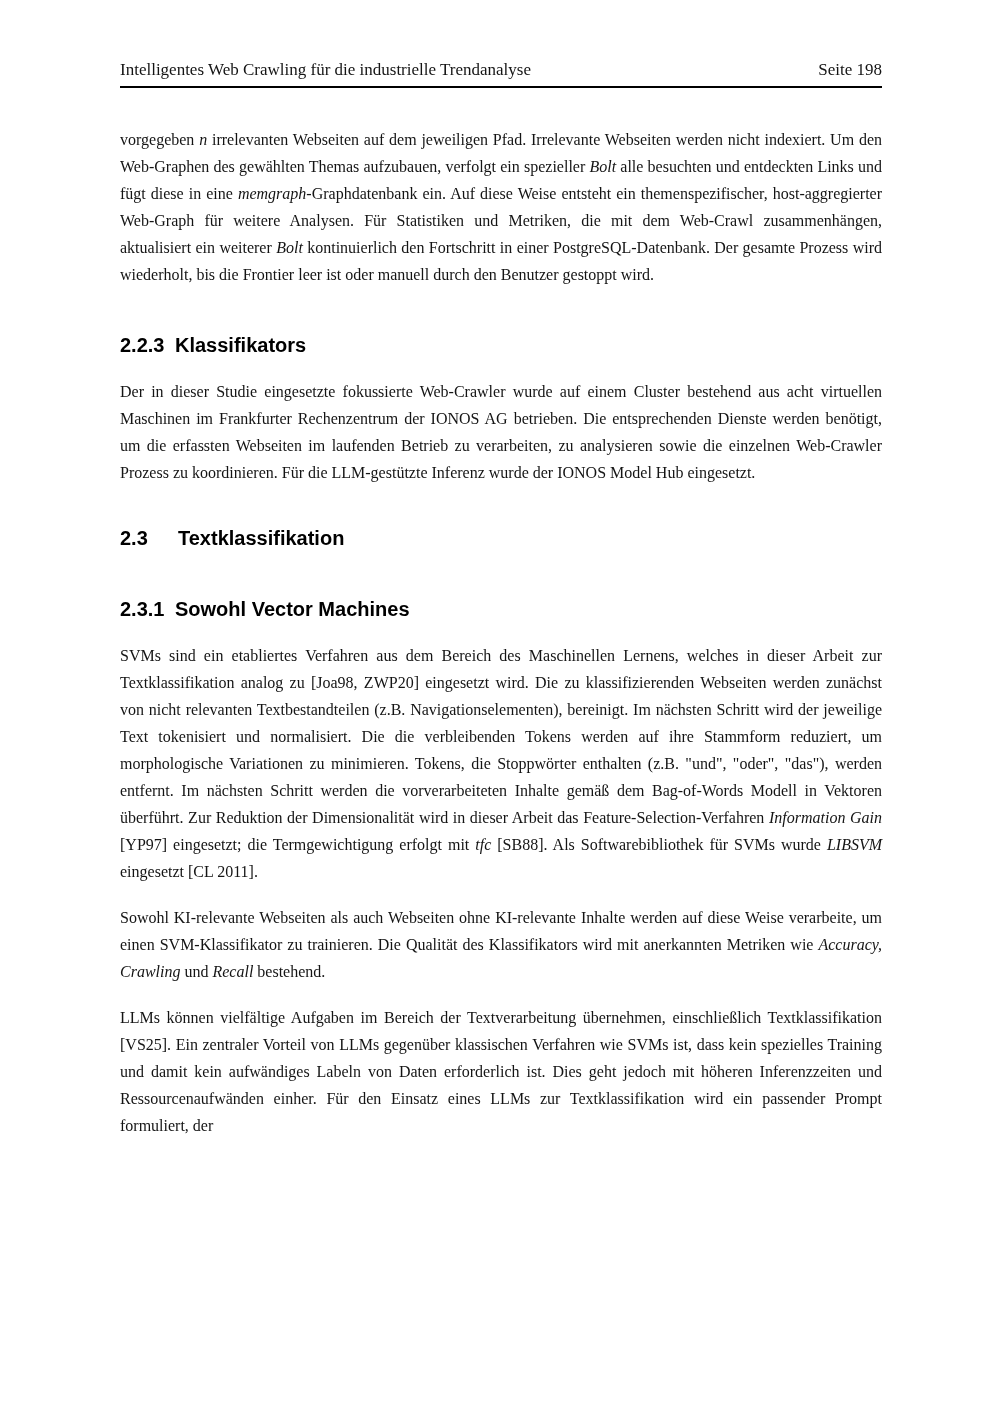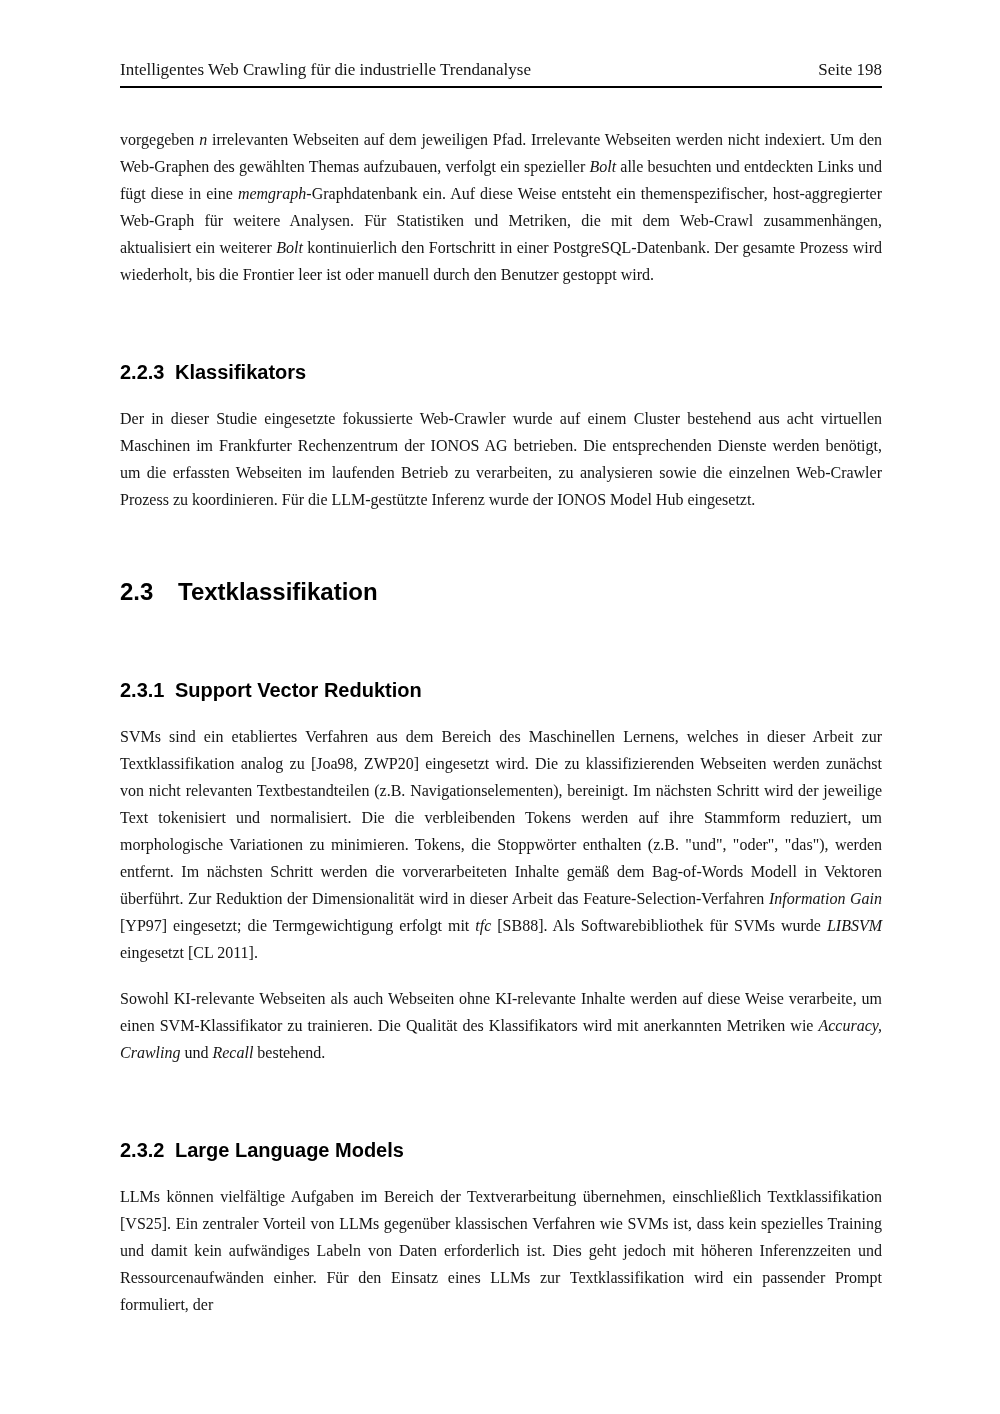--- a/index.html
+++ b/index.html
@@ -43,24 +43,23 @@
   .para em {
     font-style: italic;
   }
   .heading {
     font-family: "Liberation Sans", sans-serif;
     font-weight: bold;
     color: #000000;
   }
   .heading .hnum {
     display: inline-block;
-    margin-top: 27px;
   }
   .h2 {
-    font-size: 24px;
+    font-size: 20px;
     line-height: 28px;
     margin: 38px 0 42px 0;
   }
   .h2 .hnum { min-width: 58px; }
   .h3 {
     font-size: 20px;
     line-height: 26px;
     margin: 44px 0 20px 0;
   }
   .h3 .hnum { min-width: 55px; }
@@ -83,27 +82,24 @@
       <span class="hnum">2.2.3</span><span class="htitle">Klassifikators</span>
     </h3>
 
     <p class="para"><span>Der in dieser Studie eingesetzte fokussierte Web-Crawler wurde auf einem Cluster bestehend aus acht virtuellen Maschinen im Frankfurter Rechenzentrum der IONOS AG betrieben. Die entsprechenden Dienste werden benötigt, um die erfassten Webseiten im laufenden Betrieb zu verarbeiten, zu analysieren sowie die einzelnen Web-Crawler Prozess zu koordinieren. Für die LLM-gestützte Inferenz wurde der IONOS Model Hub eingesetzt.</span></p>
 
     <h2 class="heading h2">
       <span class="hnum">2.3</span><span class="htitle">Textklassifikation</span>
     </h2>
 
     <h3 class="heading h3">
-      <span class="hnum">2.3.1</span><span class="htitle">Support Vector Reduktion</span>
+      <span class="hnum">2.3.1</span><span class="htitle">Sowohl Vector Machines</span>
     </h3>
 
     <p class="para"><span>SVMs sind ein etabliertes Verfahren aus dem Bereich des Maschinellen Lernens, welches in dieser Arbeit zur Textklassifikation analog zu [Joa98, ZWP20] eingesetzt wird. Die zu klassifizierenden Webseiten werden zunächst von nicht relevanten Textbestandteilen (z.B. Navigationselementen), bereinigt. Im nächsten Schritt wird der jeweilige Text tokenisiert und normalisiert. Die die verbleibenden Tokens werden auf ihre Stammform reduziert, um morphologische Variationen zu minimieren. Tokens, die Stoppwörter enthalten (z.B. "und", "oder", "das"), werden entfernt. Im nächsten Schritt werden die vorverarbeiteten Inhalte gemäß dem Bag-of-Words Modell in Vektoren überführt. Zur Reduktion der Dimensionalität wird in dieser Arbeit das Feature-Selection-Verfahren </span><em>Information Gain</em><span> [YP97] eingesetzt; die Termgewichtigung erfolgt mit </span><em>tfc</em><span> [SB88]. Als Softwarebibliothek für SVMs wurde </span><em>LIBSVM</em><span> eingesetzt [CL 2011].</span></p>
 
     <p class="para"><span>Sowohl KI-relevante Webseiten als auch Webseiten ohne KI-relevante Inhalte werden auf diese Weise verarbeite, um einen SVM-Klassifikator zu trainieren. Die Qualität des Klassifikators wird mit anerkannten Metriken wie </span><em>Accuracy, Crawling</em><span> und </span><em>Recall</em><span> bestehend.</span></p>
 
-    <h3 class="heading h3">
-      <span class="hnum">2.3.2</span><span class="htitle">Large Language Models</span>
-    </h3>
 
     <p class="para"><span>LLMs können vielfältige Aufgaben im Bereich der Textverarbeitung übernehmen, einschließlich Textklassifikation [VS25]. Ein zentraler Vorteil von LLMs gegenüber klassischen Verfahren wie SVMs ist, dass kein spezielles Training und damit kein aufwändiges Labeln von Daten erforderlich ist. Dies geht jedoch mit höheren Inferenzzeiten und Ressourcenaufwänden einher. Für den Einsatz eines LLMs zur Textklassifikation wird ein passender Prompt formuliert, der</span></p>
 
   </main>
 </div>
 
 </body></html>

